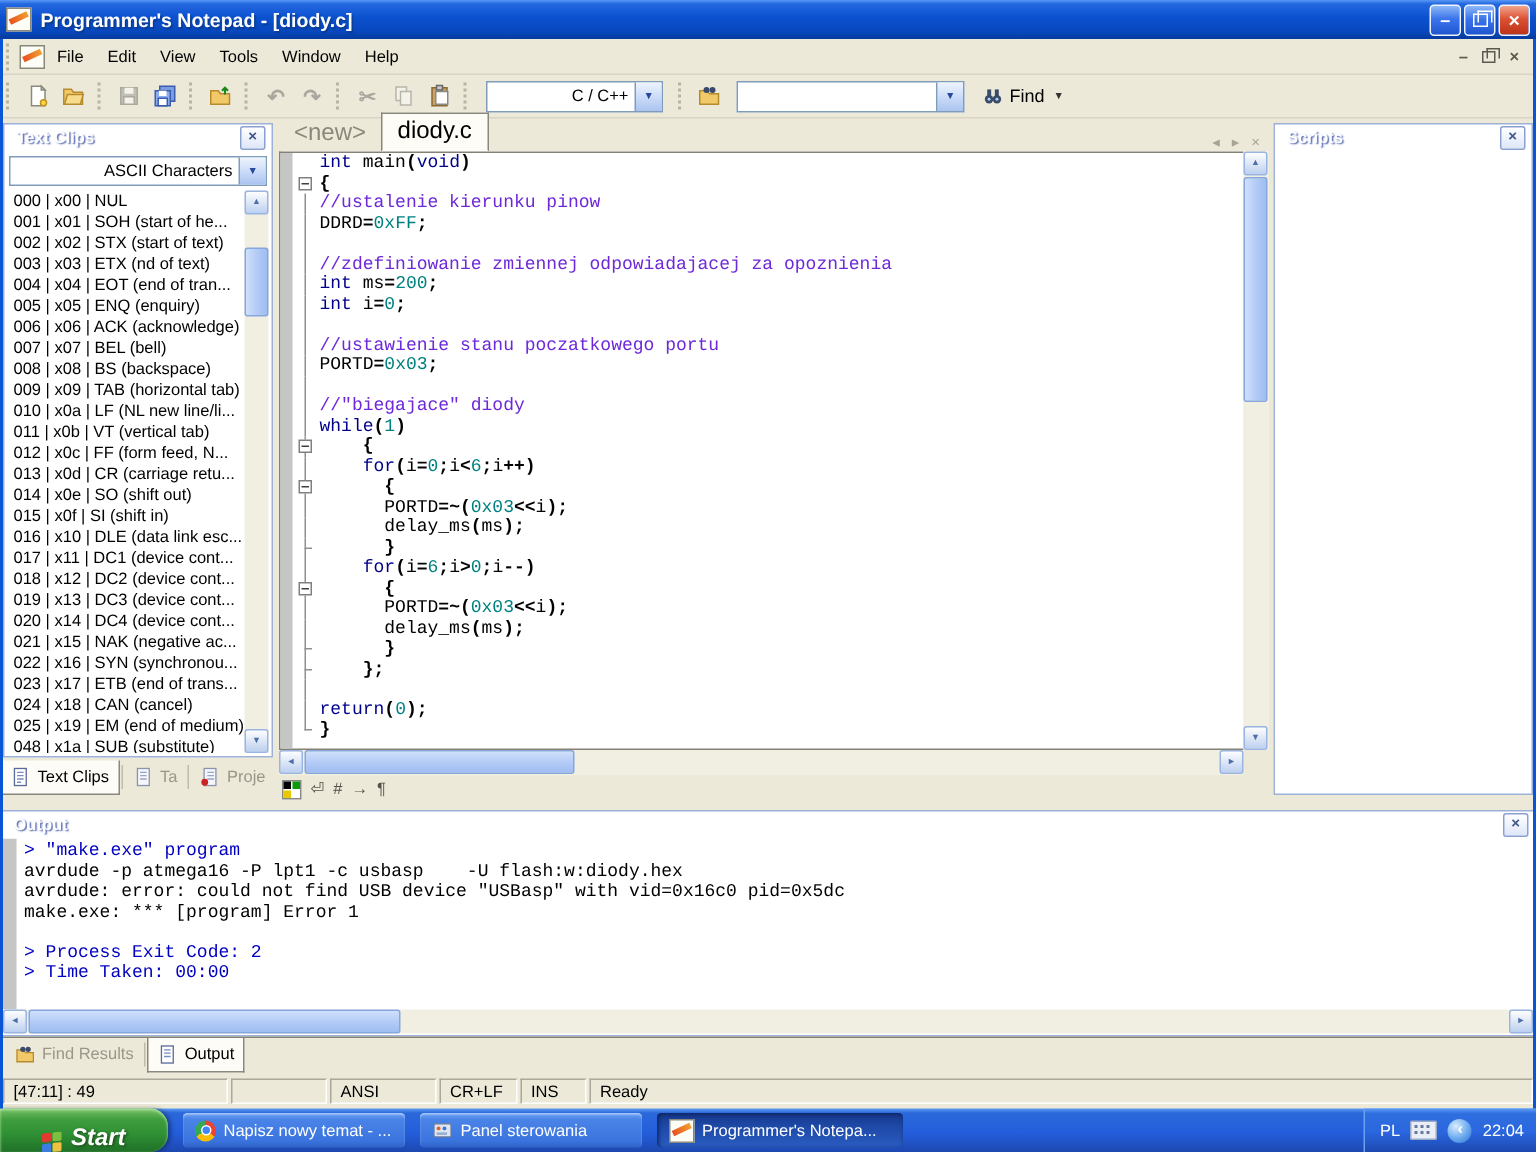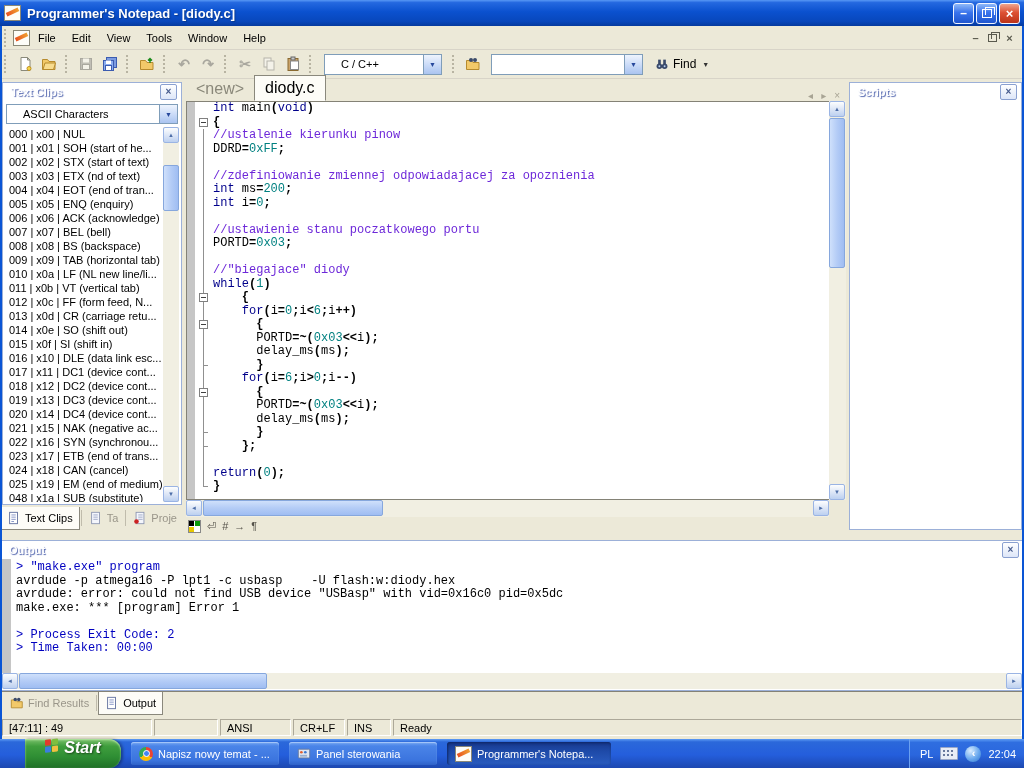--- a/index.html
+++ b/index.html
@@ -26,21 +26,21 @@
   .mdi-btn{width:17px;height:15px;display:flex;align-items:center;justify-content:center;font-size:11px;font-weight:bold;}
   .mdi-restore{width:7px;height:6px;border:1px solid #5a5a4e;position:relative;}
   .mdi-restore::before{content:"";position:absolute;left:2px;top:-3px;width:7px;height:6px;border:1px solid #5a5a4e;border-bottom:none;}
   
   #toolbar{position:absolute;left:0;top:50px;width:1024px;height:29px;background:#ece9d8;
     display:flex;align-items:center;box-sizing:border-box;border-bottom:1px solid #d8d4c8;}
   .tb-btn{width:24px;height:23px;display:flex;align-items:center;justify-content:center;border-radius:2px;}
   .tb-btn.disabled{filter:grayscale(1);opacity:.45;}
   .tb-glyph{font-size:14px;font-weight:bold;color:#4a5a78;line-height:1;}
   .combo{height:21px;border:1px solid #7f9db9;background:#fff;display:flex;align-items:center;box-sizing:border-box;}
-  .combo .val{flex:1;padding:0 16px;white-space:nowrap;overflow:hidden;}
+  .combo .val{flex:1;padding:0 4px;white-space:nowrap;overflow:hidden;text-align:right;}
   .combo .dd{width:17px;height:100%;border-left:1px solid #7f9db9;display:flex;align-items:center;justify-content:center;
     background:linear-gradient(180deg,#eef4fd 0%,#ccdcf8 50%,#aac4f0 100%);color:#27489c;font-size:7px;}
   #scheme-combo{width:118px;margin:0 6px;}
   #search-combo{width:152px;margin:0 6px;}
   #find-btn{display:flex;align-items:center;padding:2px 6px;}
   #find-btn .lbl{margin:0 6px 0 4px;font-size:12px;}
   #find-btn .arr{font-size:7px;color:#333;}
   
   .panel{position:absolute;border:1px solid #9cb0d8;background:#fff;box-sizing:border-box;}
   .panel-title{height:18px;background:linear-gradient(180deg,#a5b9e8 0%,#829de00 0%,#8aa2dd 55%,#6d86d2 100%);
@@ -102,24 +102,24 @@
   #out-hscroll{position:absolute;left:1px;right:1px;bottom:1px;height:16px;background:#f1efe2;}
   
   #dock-tabs{position:absolute;left:0;top:691px;width:1024px;height:25px;background:#ece9d8;display:flex;align-items:flex-start;padding-left:4px;border-top:1px solid #848276;box-sizing:border-box;}
   
   #statusbar{position:absolute;left:0;top:716px;width:1024px;height:23px;background:#ece9d8;display:flex;align-items:center;gap:2px;padding:2px 2px 3px 2px;box-sizing:border-box;}
   .sfield{height:17px;line-height:17px;padding:0 6px;border:1px solid;border-color:#aca899 #fff #fff #aca899;box-sizing:border-box;overflow:hidden;white-space:nowrap;}
   .s1{width:150px;} .s2{width:64px;} .s3{width:71px;} .s4{width:52px;} .s5{width:44px;} .s6{flex:1;}
   
   #taskbar{position:absolute;left:0;top:739px;width:1024px;height:29px;
     background:linear-gradient(180deg,#5e9cf5 0%,#2b68da 10%,#245edc 55%,#1d48b0 100%);display:flex;align-items:center;}
-  #start-button{width:96px;height:29px;border-radius:0 12px 12px 0;
+  #start-button{width:112px;height:29px;border-radius:0 12px 12px 0;
     background:linear-gradient(180deg,#79c06a 0%,#3f9e3d 25%,#2f8f34 60%,#1f7027 100%);
-    display:flex;align-items:flex-start;justify-content:center;gap:5px;color:#fff;font-weight:bold;font-style:italic;font-size:16px;
-    text-shadow:1px 1px 2px #1a4a1a;box-shadow:inset 0 1px 2px #b8e8a8, 2px 0 3px rgba(0,0,0,.35);margin-left:25px;}
+    display:flex;align-items:flex-end;justify-content:center;gap:5px;color:#fff;font-weight:bold;font-style:italic;font-size:16px;
+    text-shadow:1px 1px 2px #1a4a1a;box-shadow:inset 0 1px 2px #b8e8a8, 2px 0 3px rgba(0,0,0,.35);}
   .winflag{width:14px;height:13px;display:grid;grid-template-columns:6px 6px;grid-template-rows:6px 6px;gap:1px;transform:skewY(-6deg);}
   .winflag span{border-radius:1px;}
   .wf-r{background:#e23a2e;} .wf-g{background:#7fbf3f;} .wf-b{background:#3b7de0;} .wf-y{background:#f0c040;}
   .task-btn{height:23px;margin-left:10px;border-radius:3px;display:flex;align-items:center;gap:5px;padding:0 8px;color:#fff;font-size:11px;white-space:nowrap;overflow:hidden;box-sizing:border-box;
     background:linear-gradient(180deg,#73a5f2 0%,#4a84e8 18%,#3b74de 80%,#2f62c8 100%);box-shadow:inset 0 1px 1px #a8c8fa;width:148px;}
   .task-btn.active{background:linear-gradient(180deg,#17378c 0%,#1e4aa8 40%,#2a5cc0 100%);box-shadow:inset 1px 1px 3px #0d2460;width:164px;}
   #tray{margin-left:auto;height:29px;display:flex;align-items:center;gap:7px;padding:0 8px 0 10px;border-left:1px solid #6aa0f0;color:#fff;
     background:linear-gradient(180deg,#5e9cf5 0%,#2f6ee0 12%,#2a66de 55%,#1d48b0 100%);}
   .ball{width:16px;height:16px;border-radius:50%;background:radial-gradient(circle at 35% 30%,#d8ecff,#69a8ee 55%,#2f74cc);
     display:flex;align-items:center;justify-content:center;color:#fff;font-weight:bold;font-size:11px;line-height:1;}

